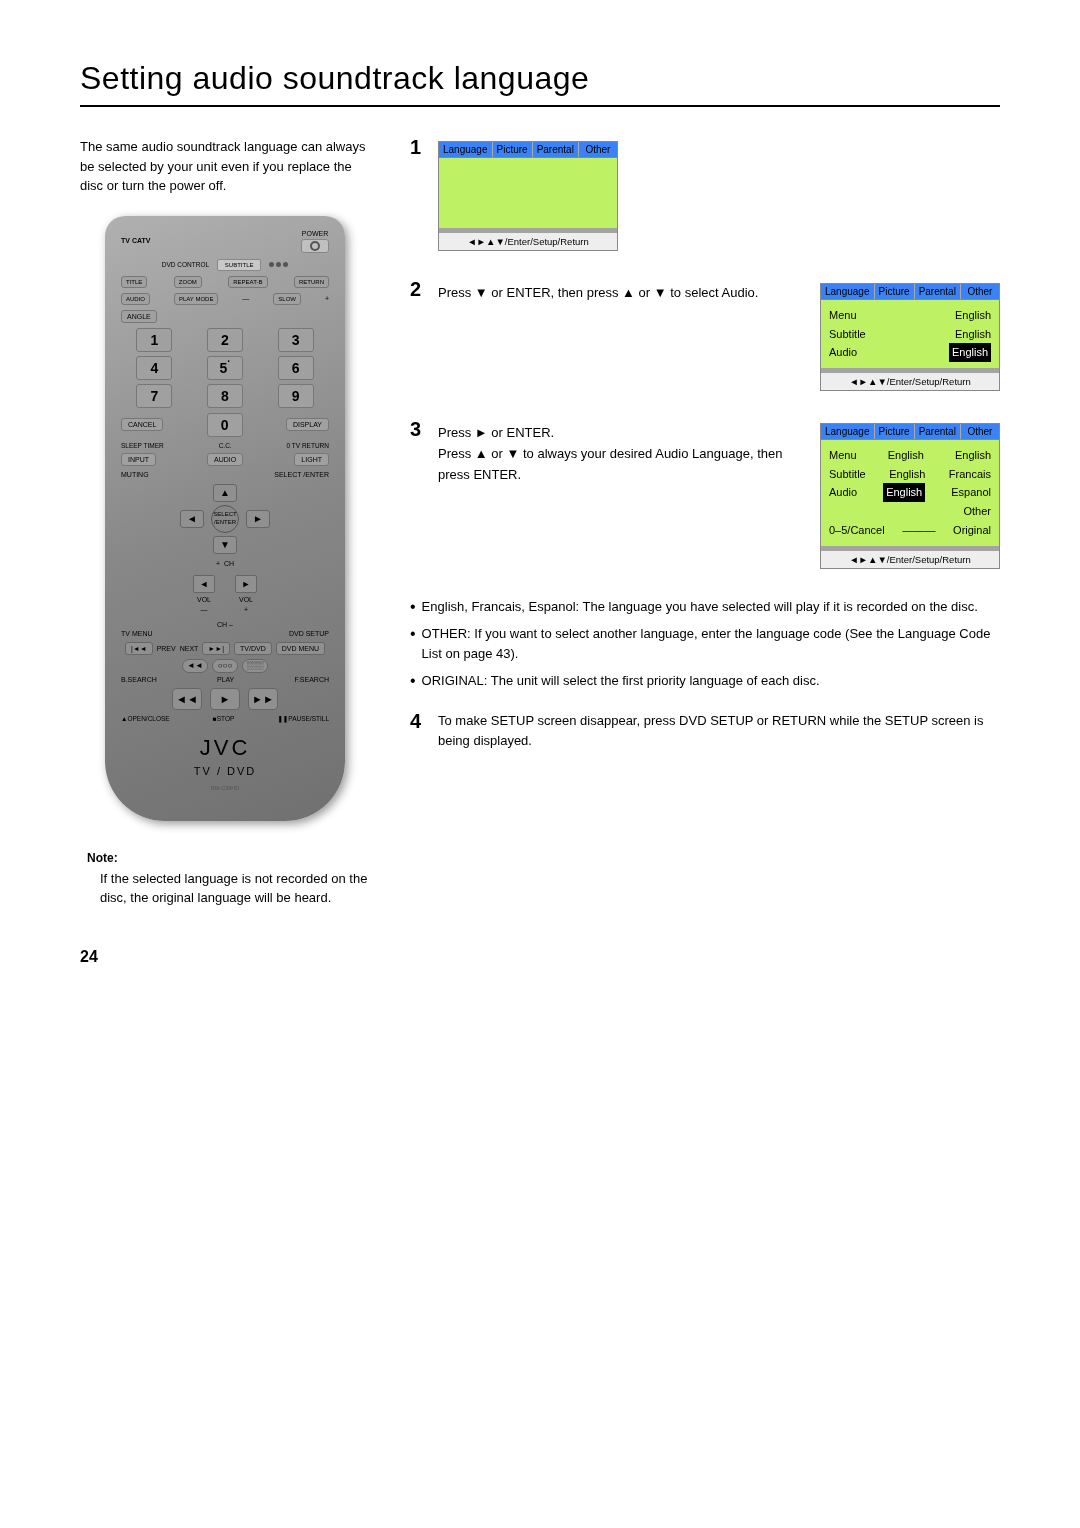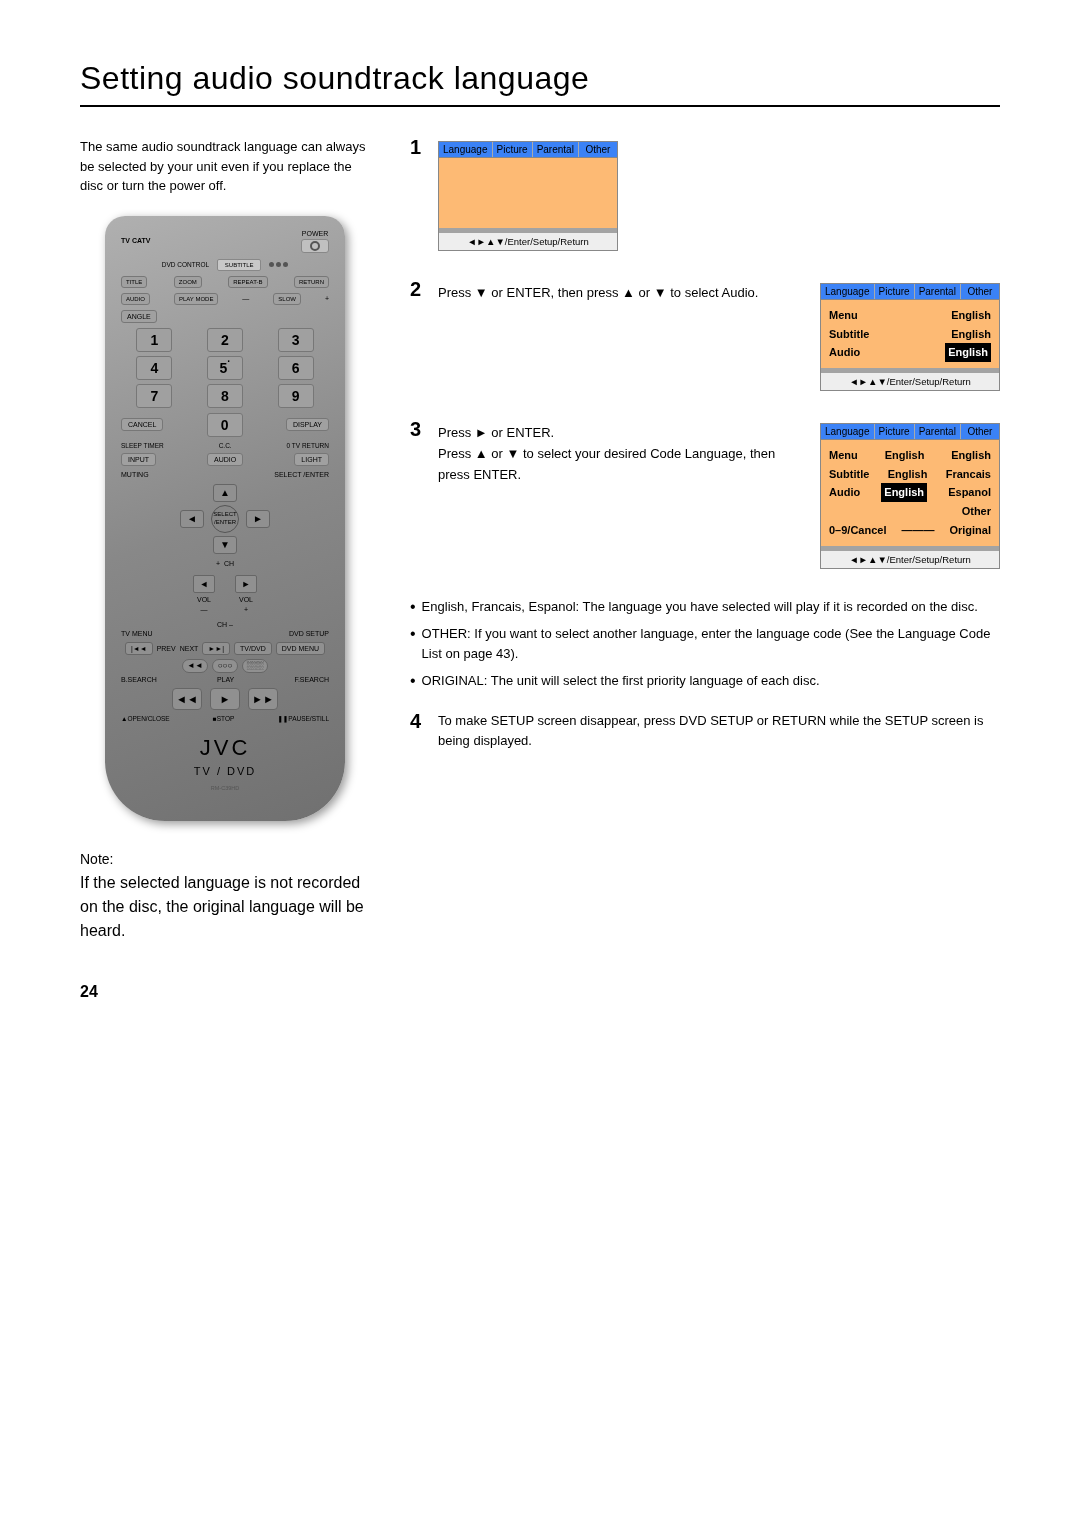--- a/index.html
+++ b/index.html
@@ -386,22 +386,21 @@
       border-right: 1px solid #aaa;
     }
 
     .screen-header-cell:last-child {
       border-right: none;
     }
 
     .screen-body {
       padding: 6px 8px;
       min-height: 60px;
-      background: #fdba74;
-      font-weight: bold;
+      background: #bef264;
     }
 
     .screen-row {
       display: flex;
       justify-content: space-between;
       font-size: 11px;
       line-height: 1.7;
     }
 
     .screen-footer {
@@ -456,28 +455,30 @@
       font-size: 13px;
       line-height: 1.6;
     }
 
     
     .note-section {
       margin-top: 30px;
     }
 
     .note-label {
-      font-size: 14px;
-      font-weight: normal;
+      font-size: 12px;
+      font-weight: bold;
       margin-bottom: 4px;
+      margin-left: 7px;
     }
 
     .note-text {
-      font-size: 16px;
+      font-size: 13px;
       line-height: 1.5;
+      margin-left: 20px;
     }
 
     
     .page-num {
       font-size: 16px;
       font-weight: bold;
       margin-top: 40px;
     }
 
     .remote-model {
@@ -795,21 +796,21 @@
       </div>
     </div>
 
     <div class="step">
       <div class="step-header">
         <span class="step-num">3</span>
         <div class="step-content">
           <div class="step-instructions">
             <div class="step-desc">
               <div>Press ► or ENTER.</div>
-              <div>Press ▲ or ▼ to select your desired Code Language, then press ENTER.</div>
+              <div>Press ▲ or ▼ to always your desired Audio Language, then press ENTER.</div>
             </div>
             <div class="screen-mockup">
               <div class="screen-header">
                 <div class="screen-header-cell">Language</div>
                 <div class="screen-header-cell">Picture</div>
                 <div class="screen-header-cell">Parental</div>
                 <div class="screen-header-cell">Other</div>
               </div>
               <div class="screen-body">
                 <div style="display:flex;justify-content:space-between;font-size:11px;line-height:1.7;">
@@ -824,21 +825,21 @@
                 </div>
                 <div style="display:flex;justify-content:space-between;font-size:11px;line-height:1.7;">
                   <span>Audio</span>
                   <span class="highlighted">English</span>
                   <span>Espanol</span>
                 </div>
                 <div style="display:flex;justify-content:flex-end;font-size:11px;line-height:1.7;">
                   <span>Other</span>
                 </div>
                 <div style="display:flex;justify-content:space-between;font-size:11px;line-height:1.7;">
-                  <span>0–9/Cancel</span>
+                  <span>0–5/Cancel</span>
                   <span>———</span>
                   <span>Original</span>
                 </div>
               </div>
               <div class="screen-footer">◄►▲▼/Enter/Setup/Return</div>
             </div>
           </div>
         </div>
       </div>
     </div>

